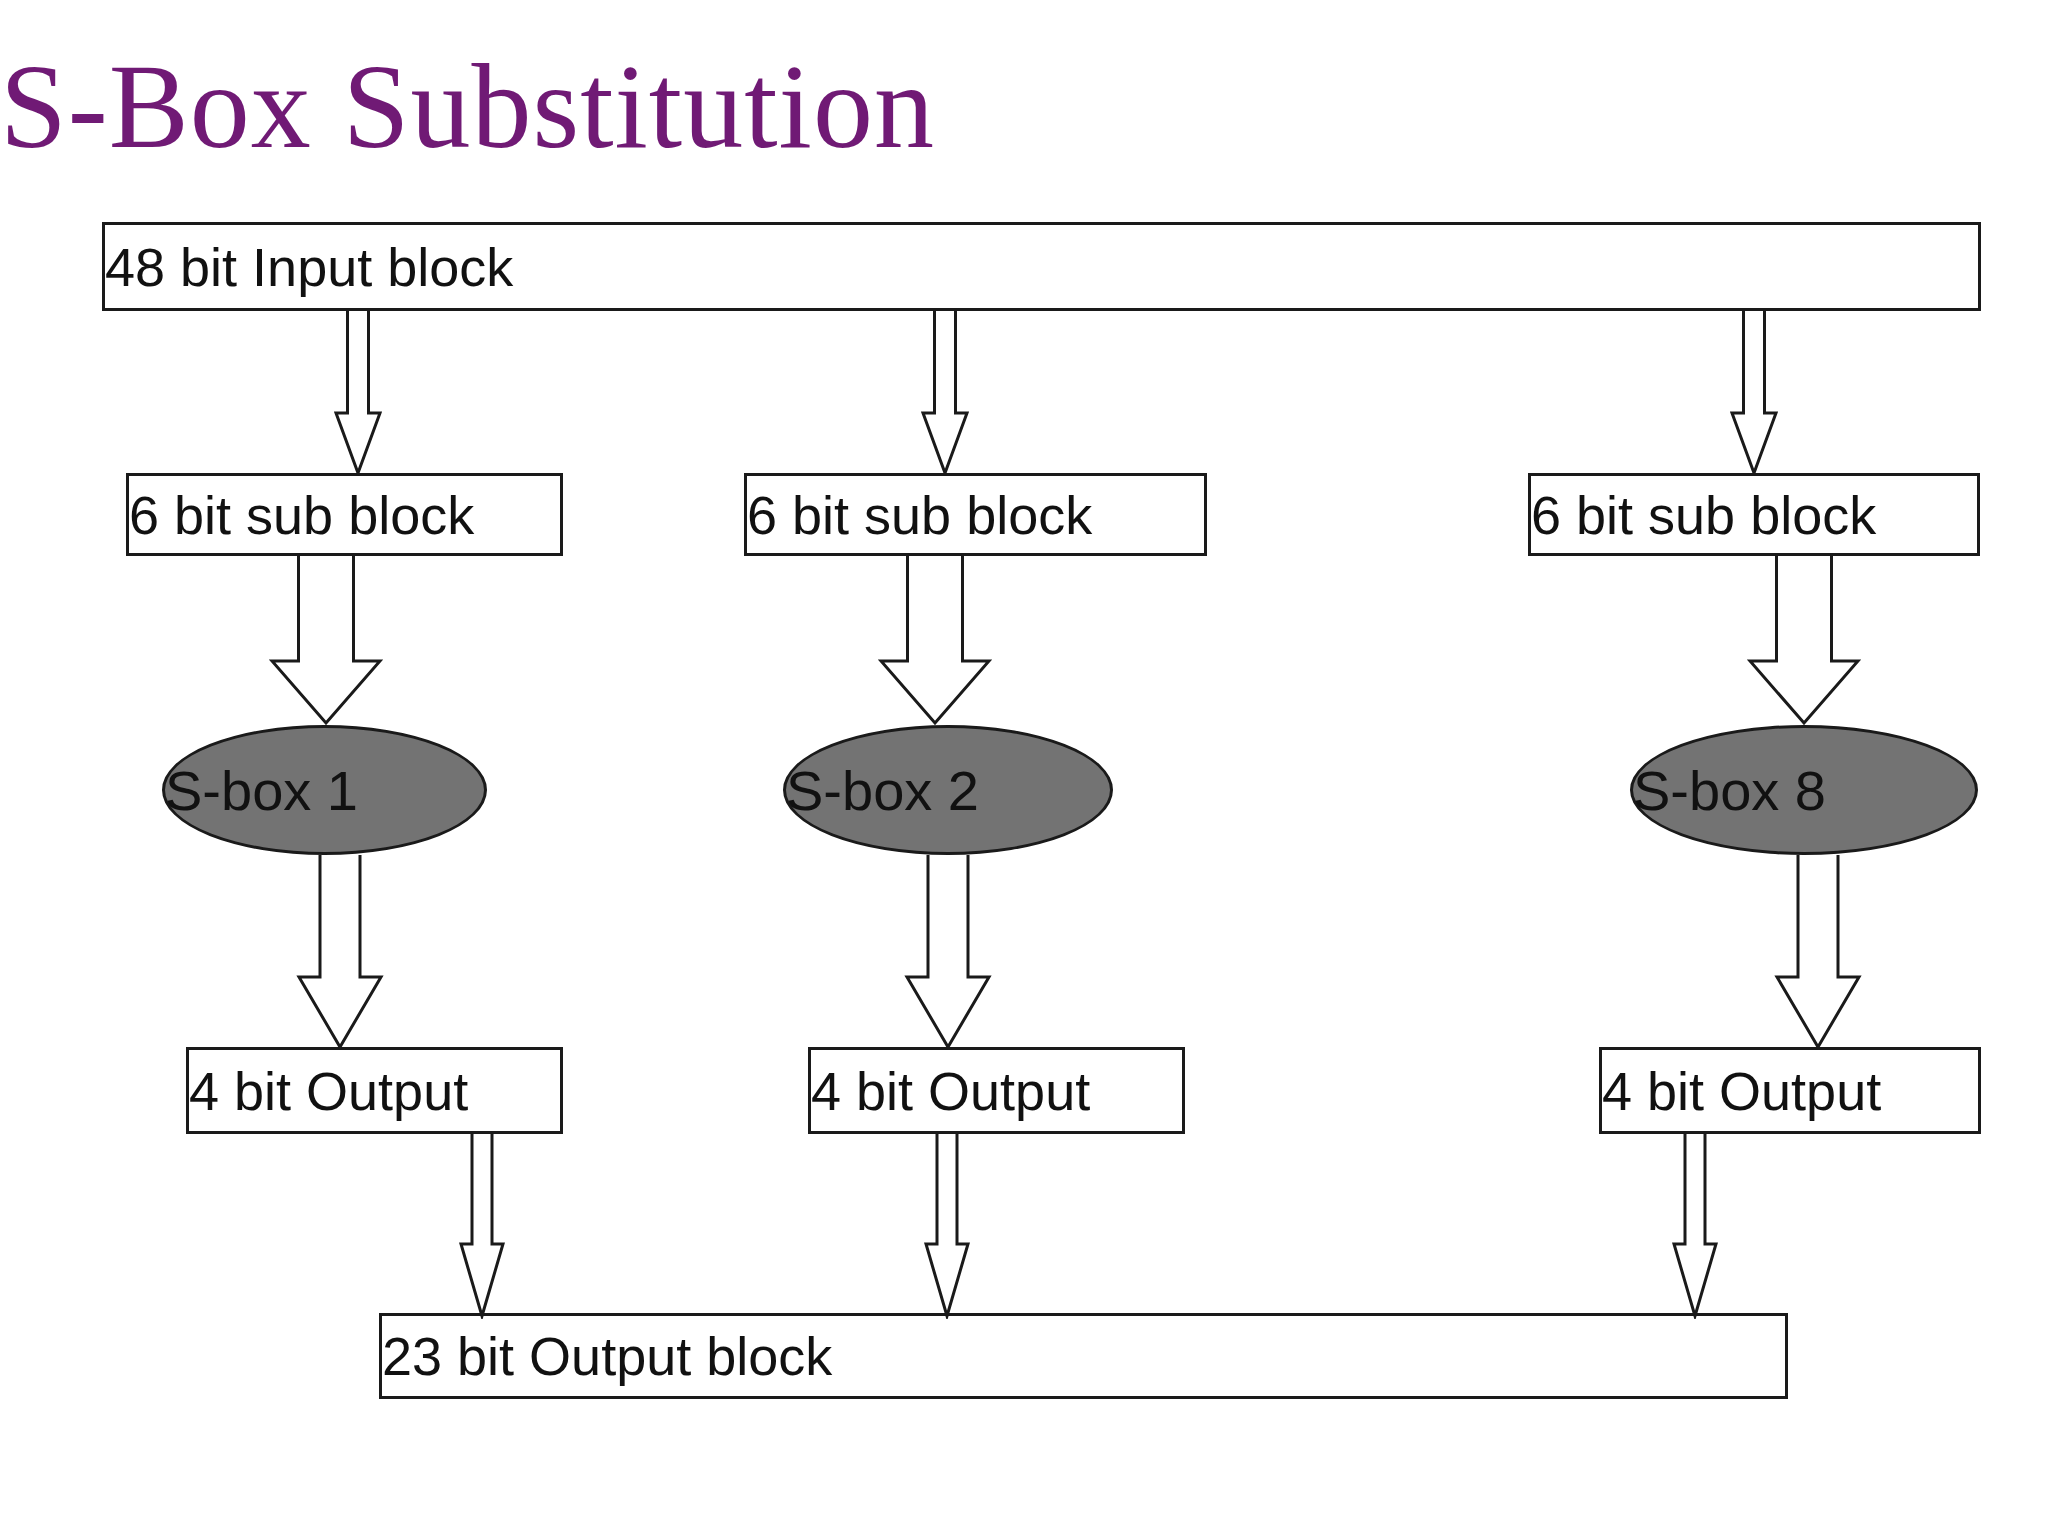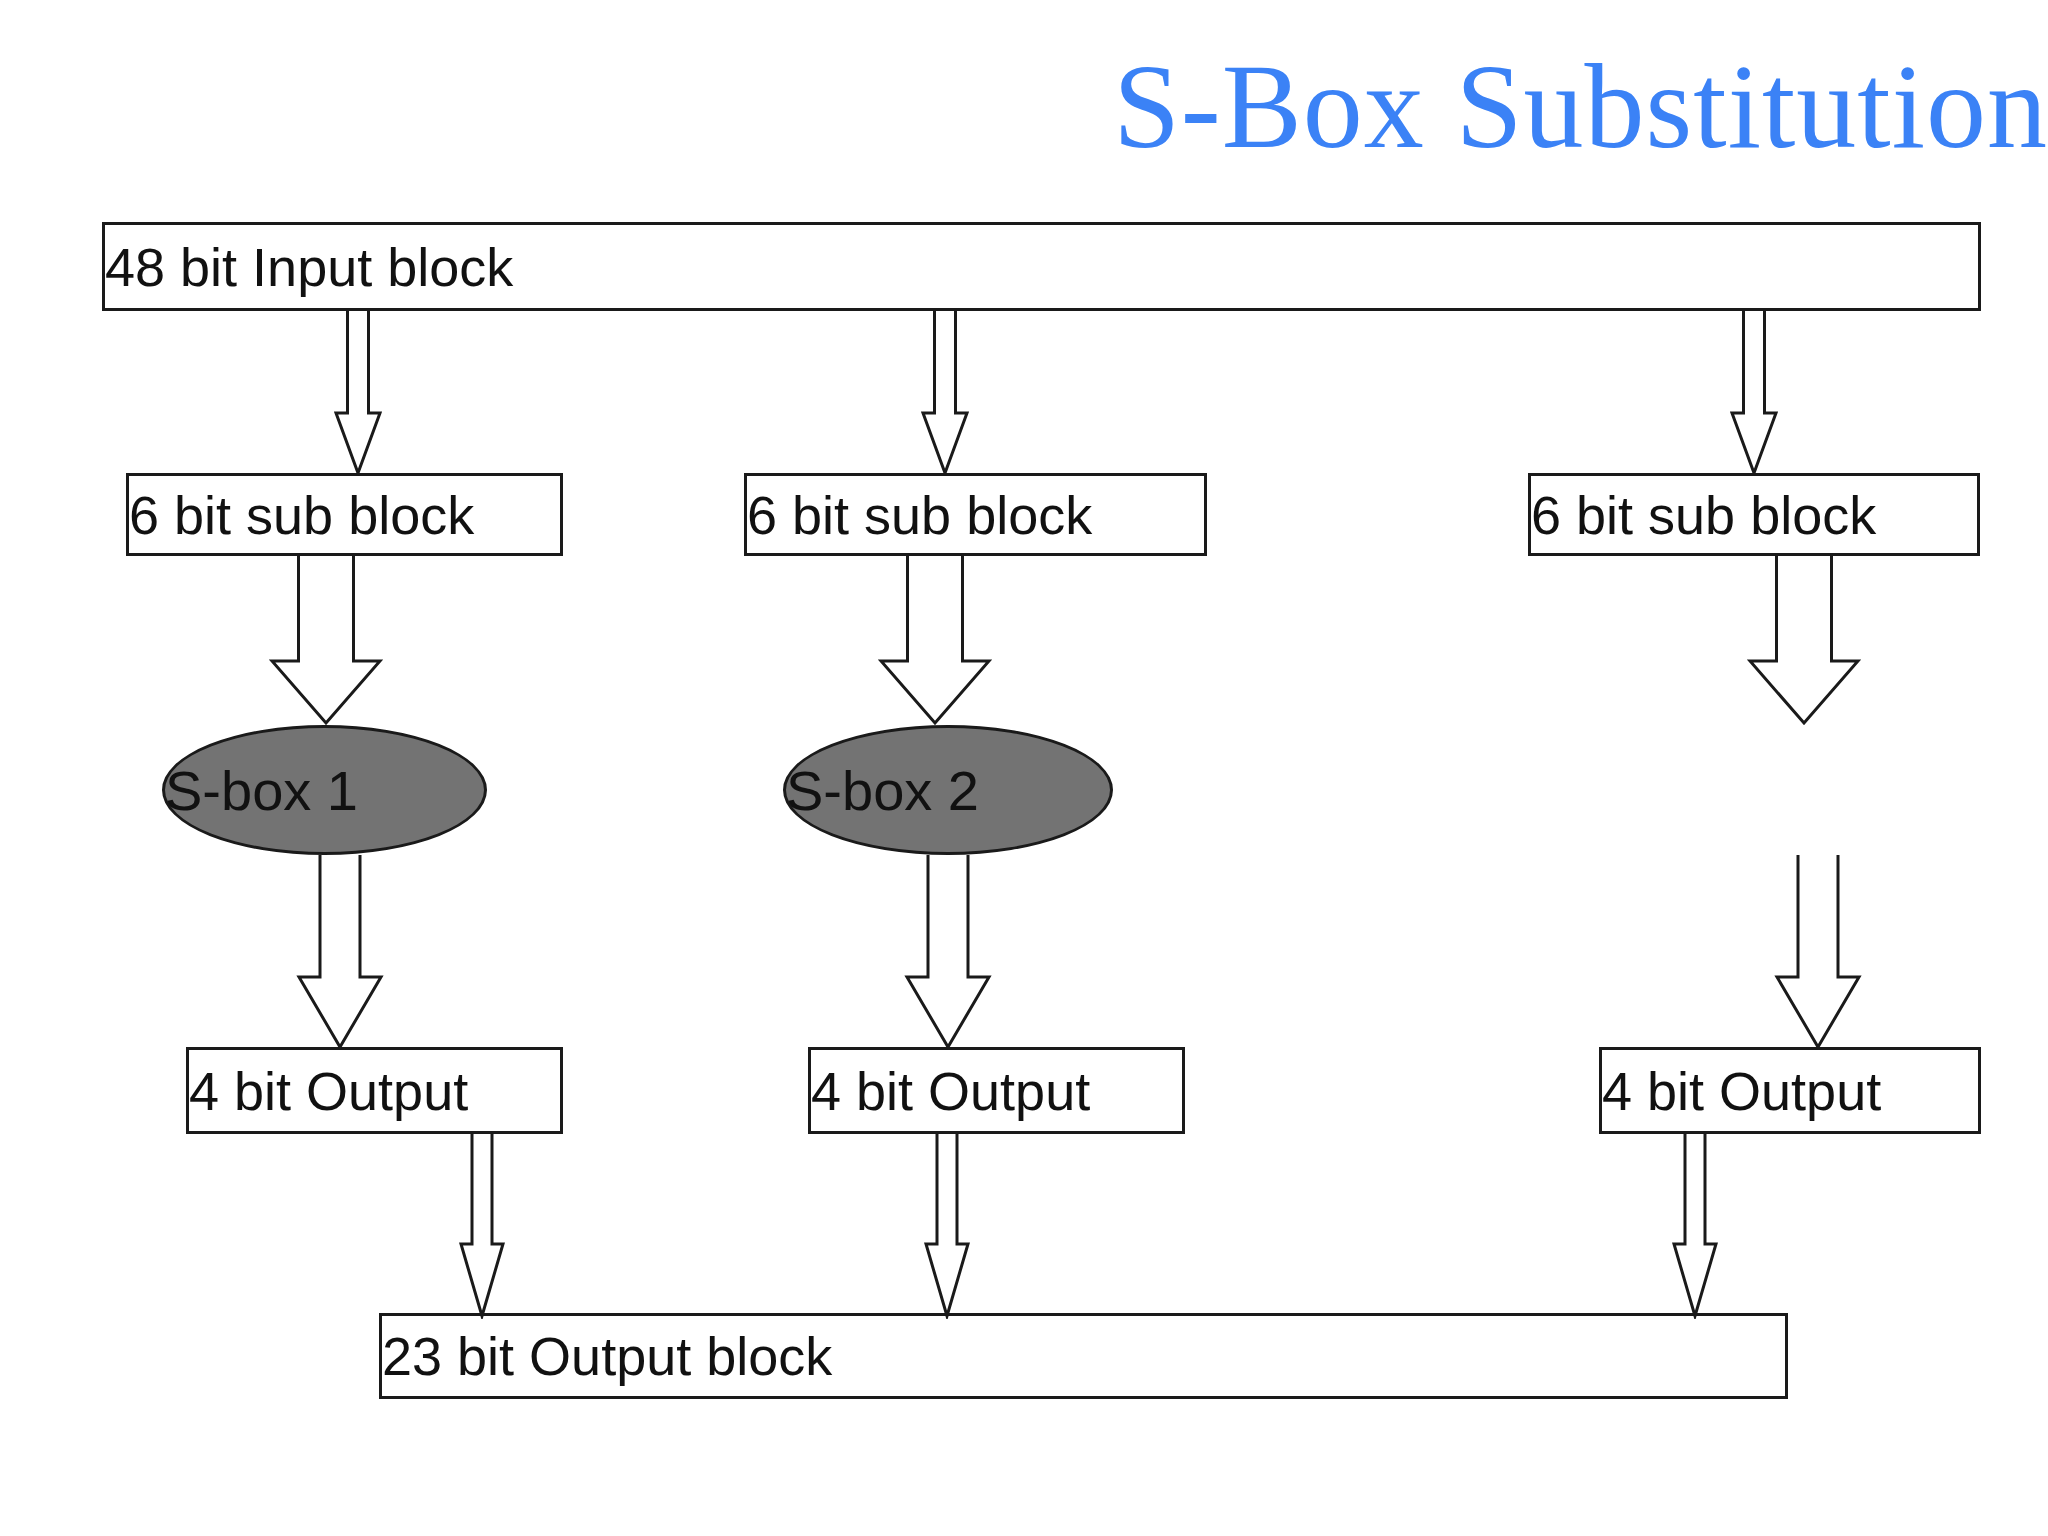--- a/index.html
+++ b/index.html
@@ -14,25 +14,25 @@
     background: #ffffff;
     font-family: "Liberation Sans", sans-serif;
     color: #111111;
     overflow: hidden;
   }
   .title {
     position: absolute;
     left: 0;
     top: 38px;
     width: 100%;
-    text-align: right;
+    text-align: left;
     font-family: "Liberation Serif", serif;
     font-size: 120px;
     font-weight: 400;
-    color: #3b82f6;
+    color: #701a75;
     letter-spacing: 1px;
     white-space: nowrap;
   }
   .node {
     position: absolute;
     box-sizing: border-box;
     border: 3px solid #1a1a1a;
     background: #ffffff;
     display: flex;
     align-items: center;
@@ -83,20 +83,23 @@
   <div class="node sub-block-3">
     <span>6 bit sub block</span>
   </div>
 
   <div class="node ellipse sbox-1">
     <span>S-box 1</span>
   </div>
   <div class="node ellipse sbox-2">
     <span>S-box 2</span>
   </div>
+  <div class="node ellipse sbox-3">
+    <span>S-box 8</span>
+  </div>
 
   <div class="node out-box-1">
     <span>4 bit Output</span>
   </div>
   <div class="node out-box-2">
     <span>4 bit Output</span>
   </div>
   <div class="node out-box-3">
     <span>4 bit Output</span>
   </div>

